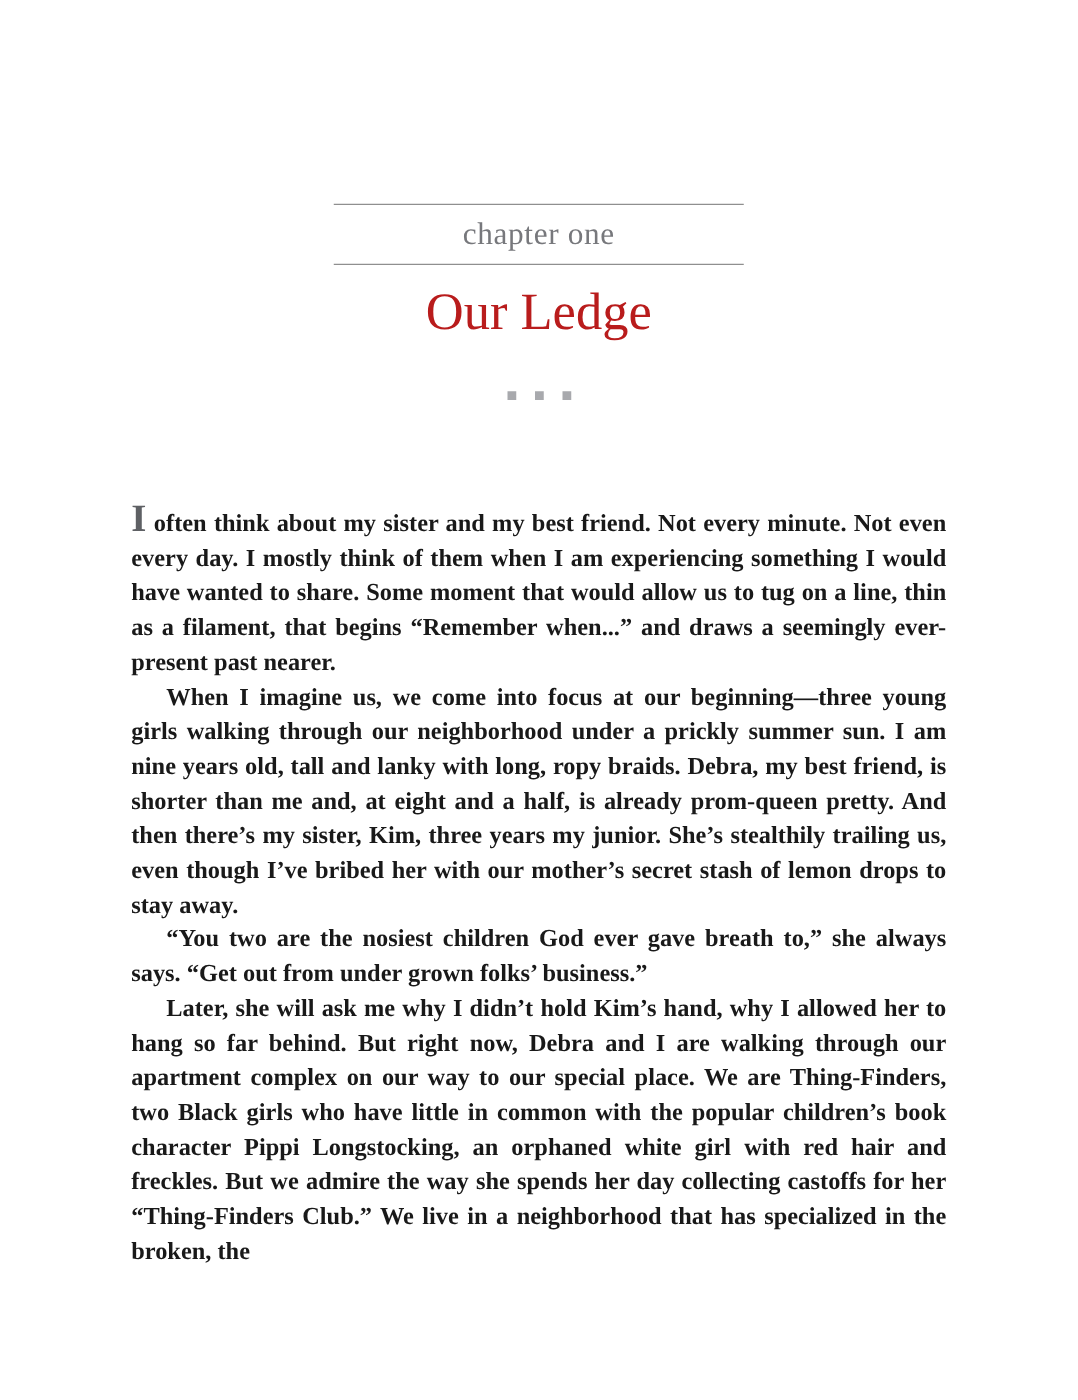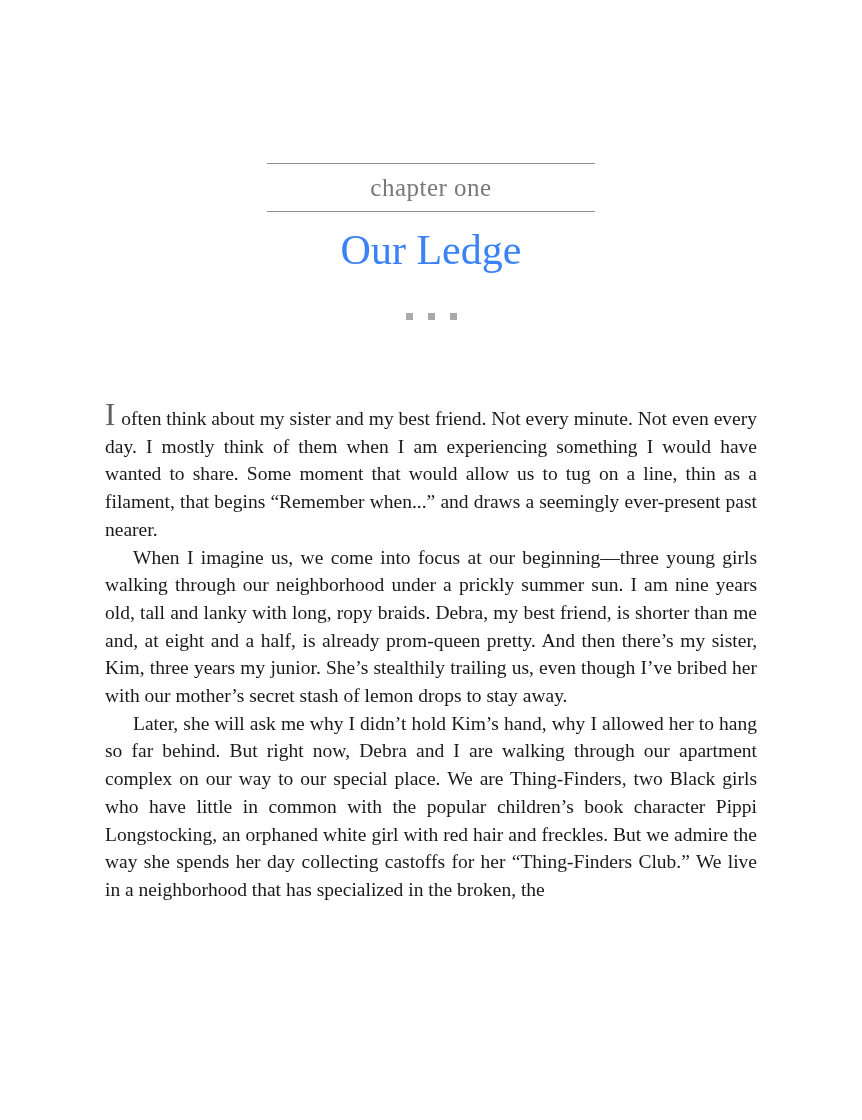--- a/index.html
+++ b/index.html
@@ -38,21 +38,21 @@
   
   .chapter-title {
     position: absolute;
     top: 226px;
     left: 0;
     width: 862px;
     margin: 0;
     text-align: center;
     font-size: 42px;
     font-weight: 400;
-    color: #3b82f6;
+    color: #b91c1c;
   }
   
   .ornament {
     position: absolute;
     top: 313px;
     left: 0;
     width: 862px;
     display: flex;
     justify-content: center;
     gap: 15px;
@@ -69,20 +69,21 @@
     left: 105px;
     width: 652px;
     font-size: 19.5px;
     line-height: 27.7px;
     text-align: justify;
     color: #191919;
   }
   .para {
     margin: 0;
     text-indent: 28px;
+    font-weight: bold;
   }
   .para.first {
     text-indent: 0;
   }
   .dropcap {
     font-size: 31px;
     line-height: 1;
     color: #5e6064;
     margin-right: 6px;
   }
@@ -105,17 +106,18 @@
     <span class="sq"></span>
     <span class="sq"></span>
   </div>
 
   <main class="body-text">
     <p class="para first"><span class="dropcap">I</span><span>often think about my sister and my best friend. Not every minute. Not even every day. I mostly think of them when I am experiencing something I would have wanted to share. Some moment that would allow us to tug on a line, thin as a filament, that begins “Remember when...” and draws a seemingly ever-present past nearer.</span></p>
 
     <p class="para">When I imagine us, we come into focus at our beginning—three young girls walking through our neighborhood under a prickly summer sun. I am nine years old, tall and lanky with long, ropy braids. Debra, my best friend, is shorter than me and, at eight and a half, is already prom-queen pretty. And then there’s my sister, Kim, three years my junior. She’s stealthily trailing us, even though I’ve bribed her with our mother’s secret stash of lemon drops to stay away.</p>
 
 
+    <p class="para">“You two are the nosiest children God ever gave breath to,” she always says. “Get out from under grown folks’ business.”</p>
 
     <p class="para">Later, she will ask me why I didn’t hold Kim’s hand, why I allowed her to hang so far behind. But right now, Debra and I are walking through our apartment complex on our way to our special place. We are Thing-Finders, two Black girls who have little in common with the popular children’s book character Pippi Longstocking, an orphaned white girl with red hair and freckles. But we admire the way she spends her day collecting castoffs for her “Thing-Finders Club.” We live in a neighborhood that has specialized in the broken, the</p>
   </main>
 
 </div>
 
 </body></html>

